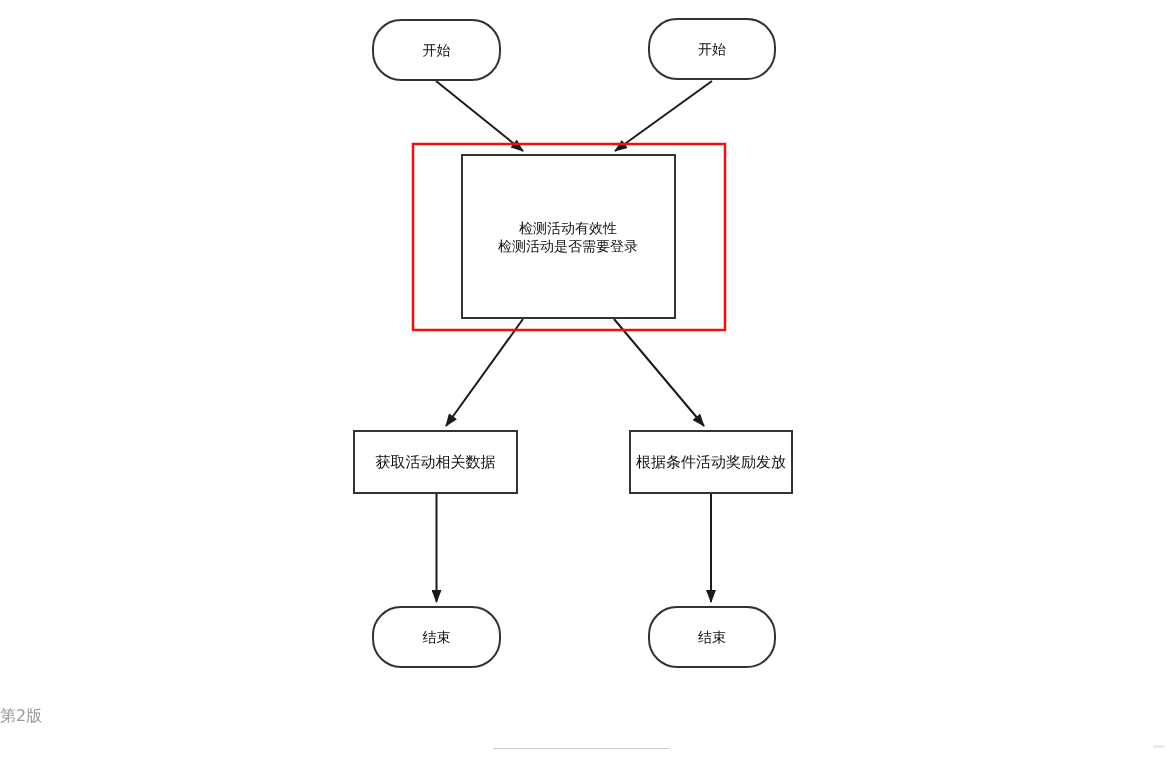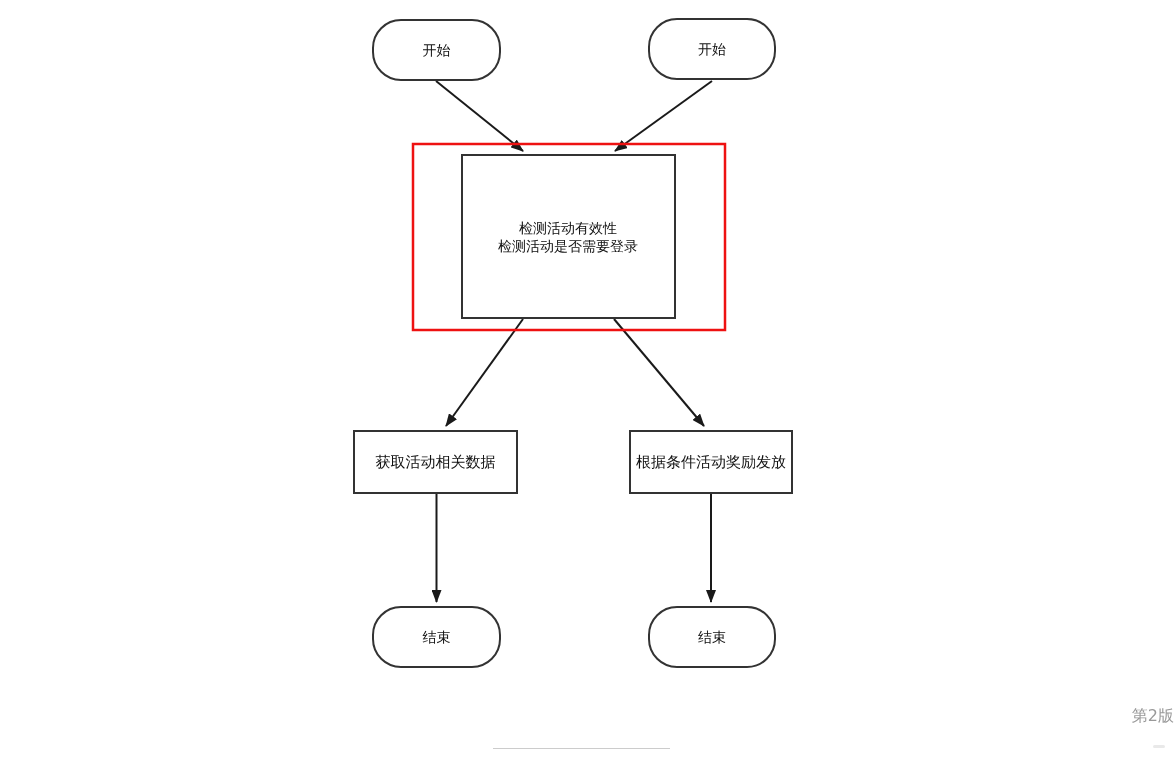--- a/index.html
+++ b/index.html
@@ -41,21 +41,21 @@
   }
   .highlight-rect {
     fill: none;
     stroke-width: 2.5;
   }
   .caption {
     position: absolute;
     left: 0;
     top: 706px;
     width: 1174px;
-    text-align: right;
+    text-align: left;
     color: #999999;
     font-size: 16px;
     line-height: 20px;
   }
   .divider {
     position: absolute;
     left: 493px;
     top: 748px;
     width: 177px;
     height: 1px;

